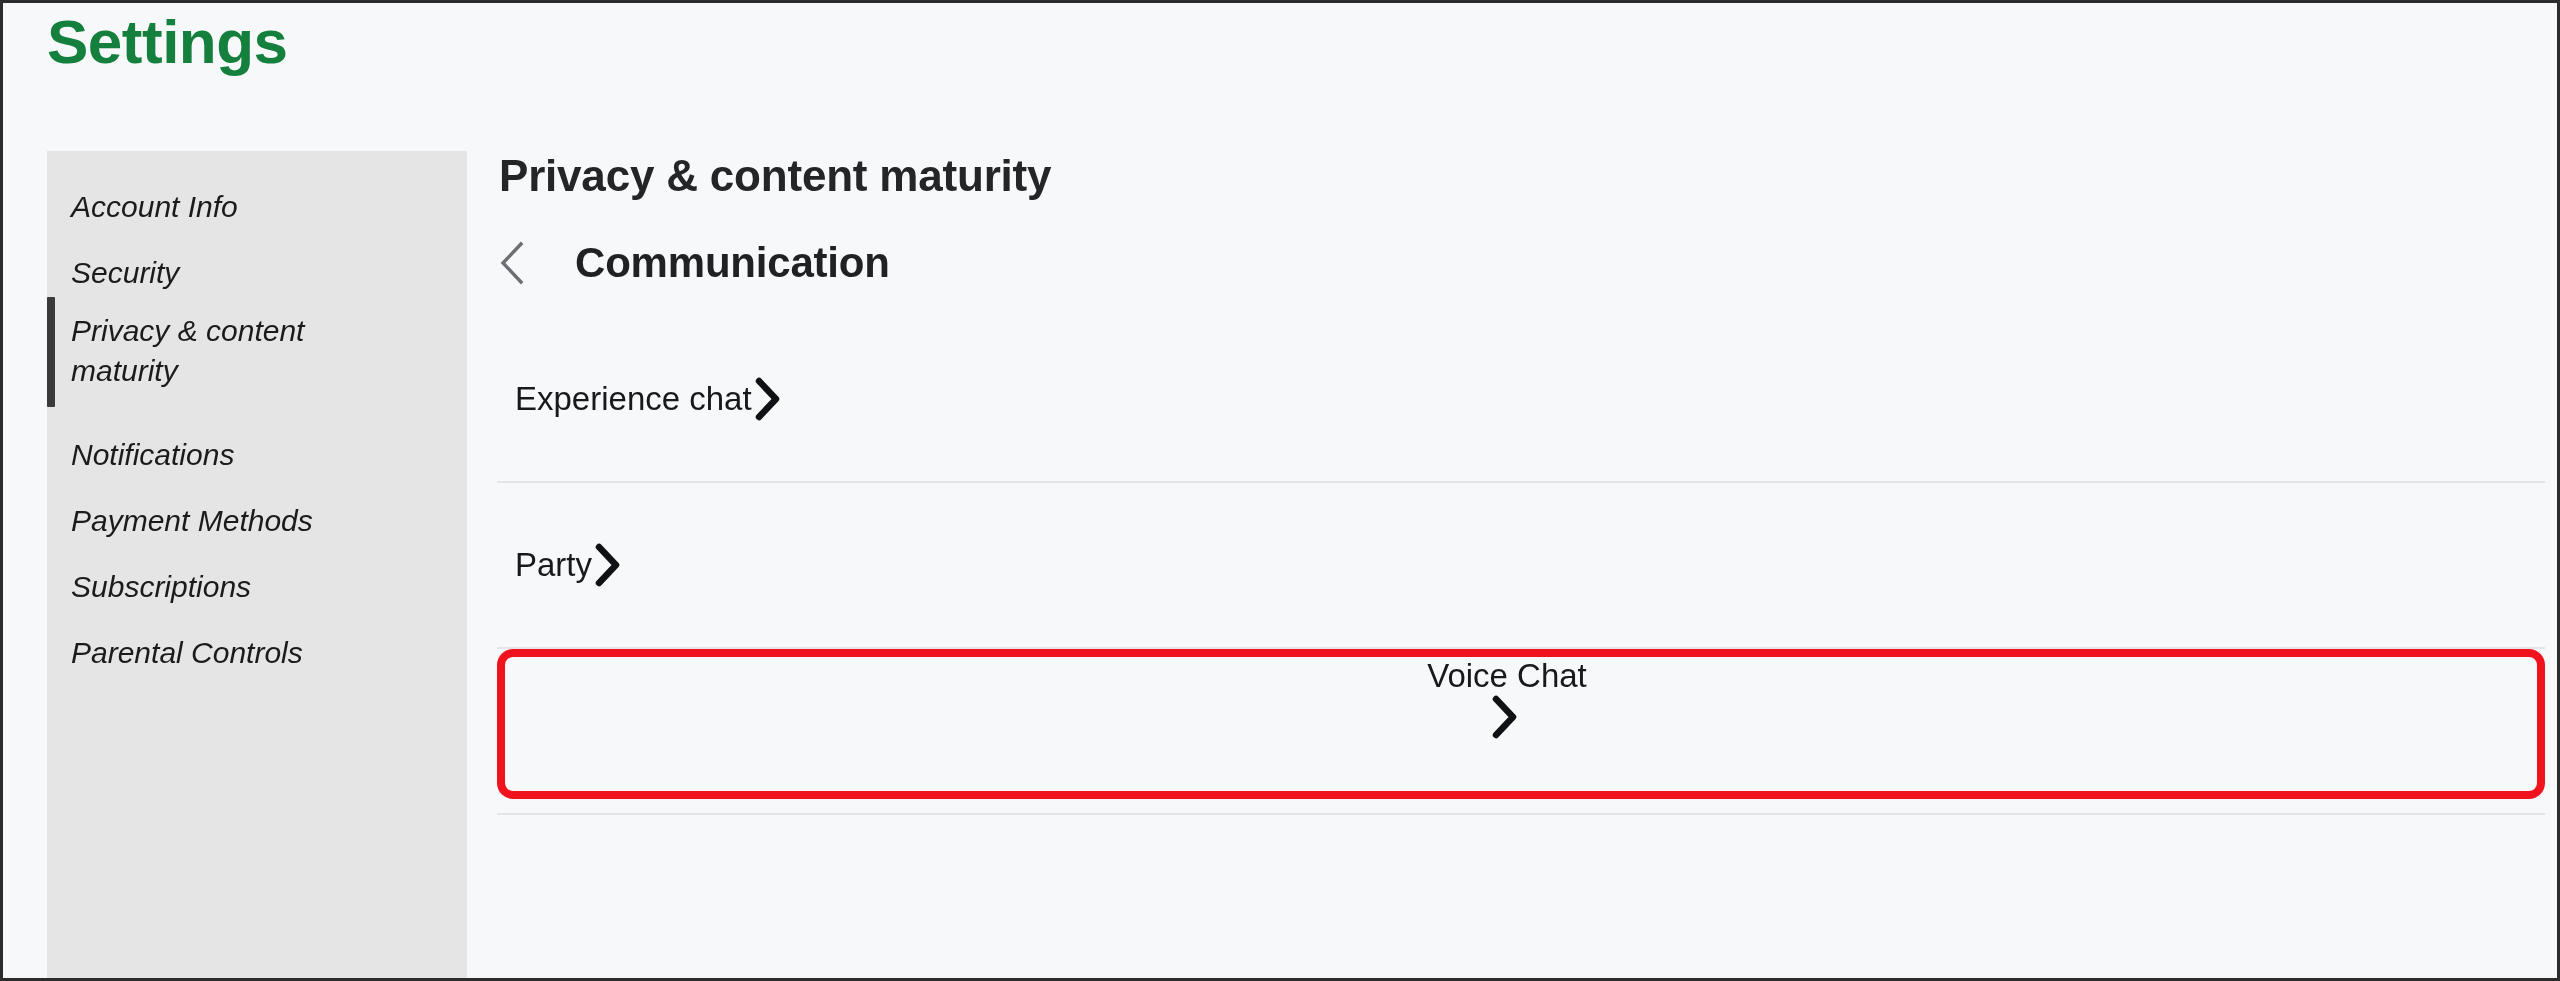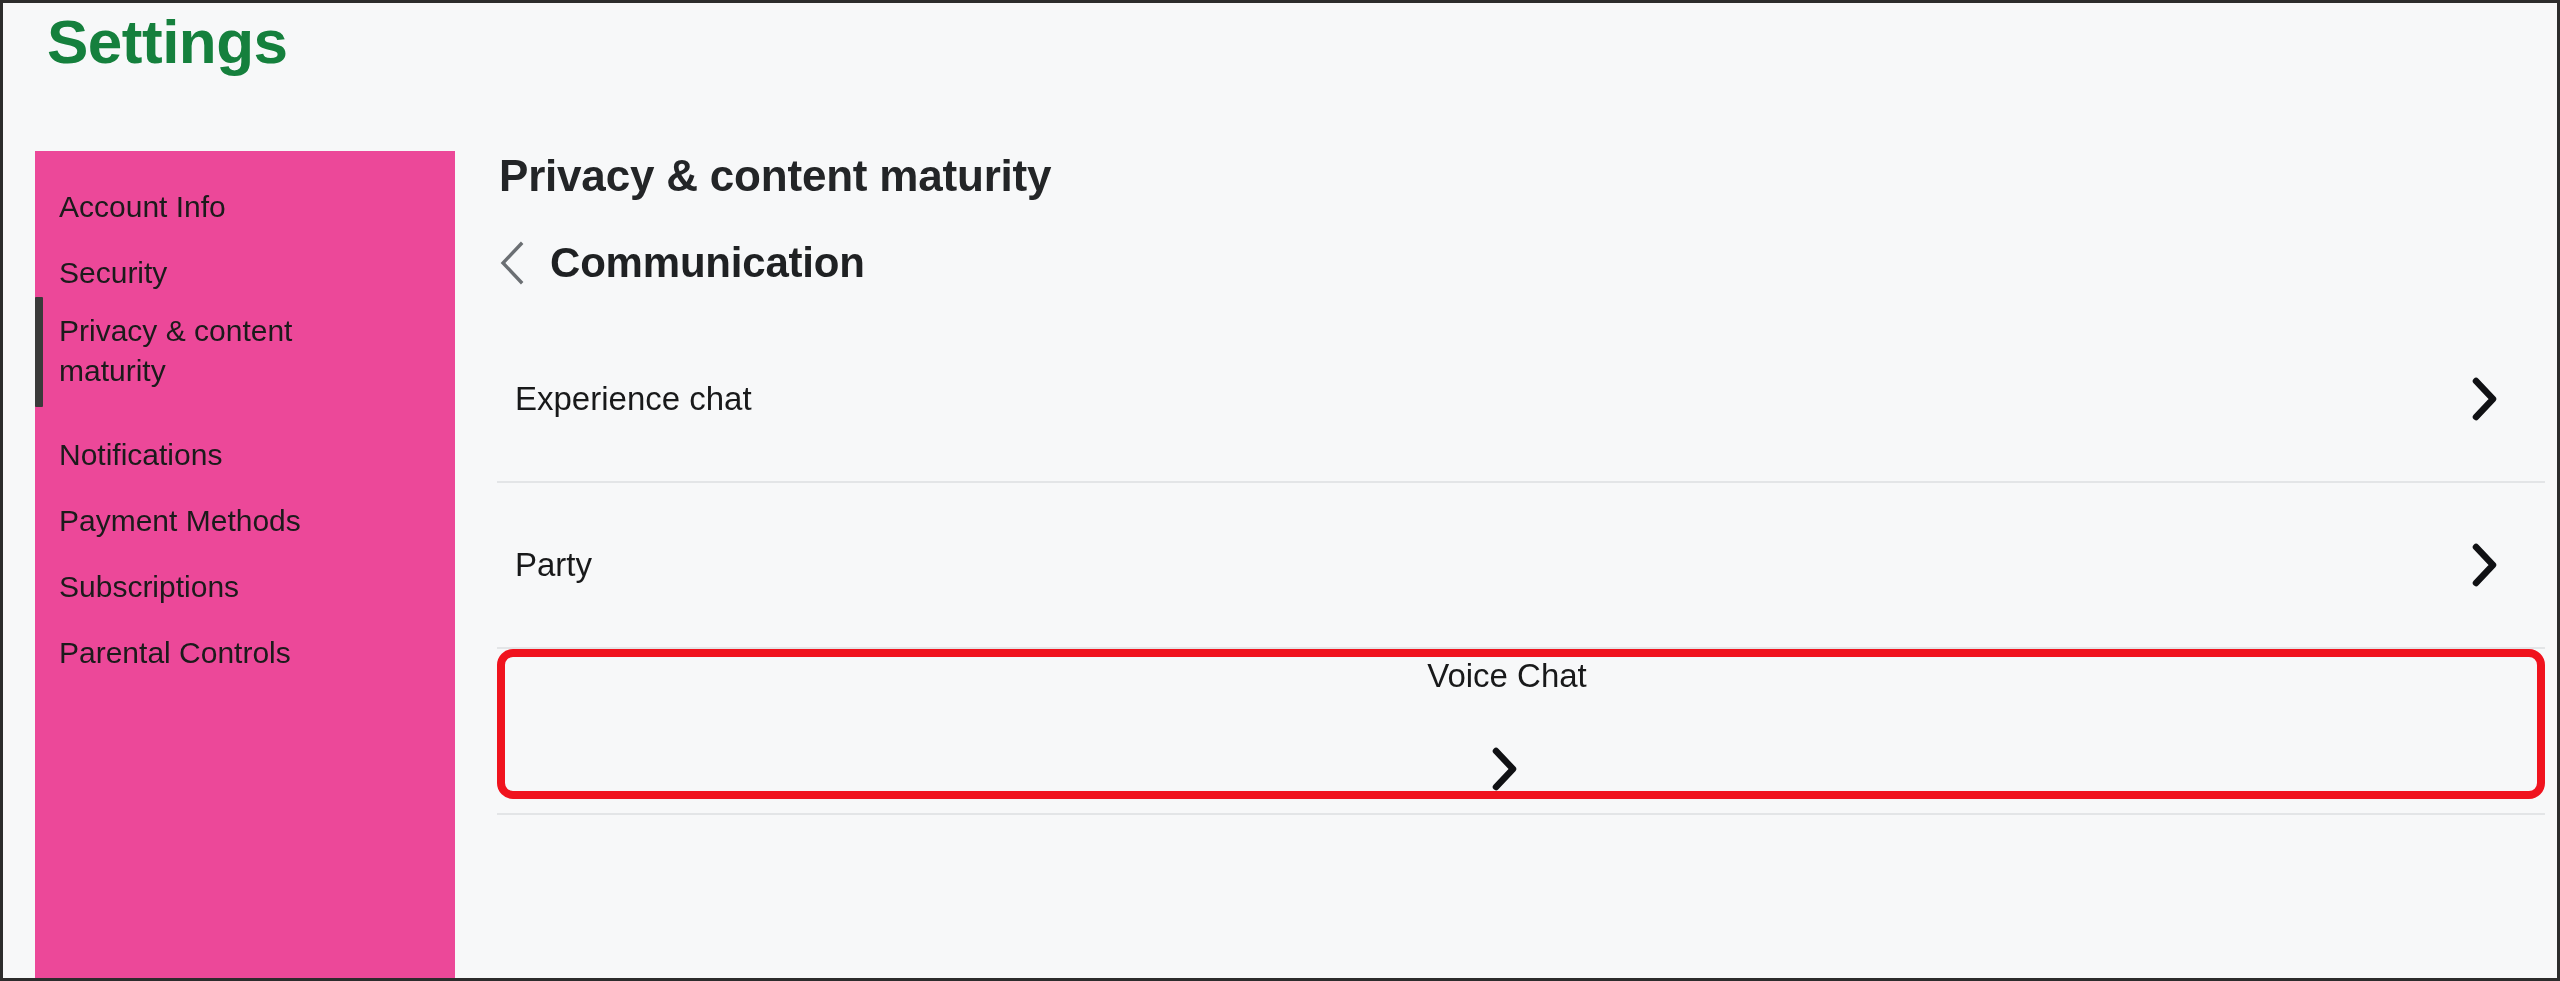--- a/index.html
+++ b/index.html
@@ -30,25 +30,26 @@
     line-height: 1.0;
     font-weight: 800;
     letter-spacing: -0.5px;
     color: #15803d;
     white-space: nowrap;
   }
 
   
   .sidebar {
     position: absolute;
-    left: 32px;
+    left: 44px;
     top: 148px;
     width: 420px;
     bottom: 0;
-    background: #ec4899;
+    background: #e5e5e5;
+    font-style: italic;
   }
   .nav-list {
     position: relative;
     padding: 0;
     margin: 0;
     list-style: none;
   }
   .nav-item {
     position: relative;
     display: block;
@@ -96,21 +97,21 @@
     letter-spacing: -0.2px;
     color: #232527;
     white-space: nowrap;
   }
   .subheader {
     position: absolute;
     left: 10px;
     top: 88px;
     display: flex;
     align-items: center;
-    gap: 21px;
+    gap: 46px;
   }
   .back-chevron {
     width: 34px;
     height: 46px;
     display: inline-block;
     position: relative;
     cursor: pointer;
     flex: none;
   }
   .back-chevron svg { display: block; }
@@ -128,21 +129,20 @@
     left: 12px;
     right: 12px;
     top: 166px;
   }
   .row {
     position: relative;
     box-sizing: border-box;
     height: 166px;
     display: flex;
     align-items: center;
-    justify-content: space-between;
     padding: 0 40px 0 18px;
     cursor: pointer;
     border-bottom: 2px solid #e3e5e7;
   }
   .row:last-child { border-bottom: none; }
   .row-label {
     font-size: 33px;
     font-weight: 400;
     color: #18191a;
     letter-spacing: 0px;

